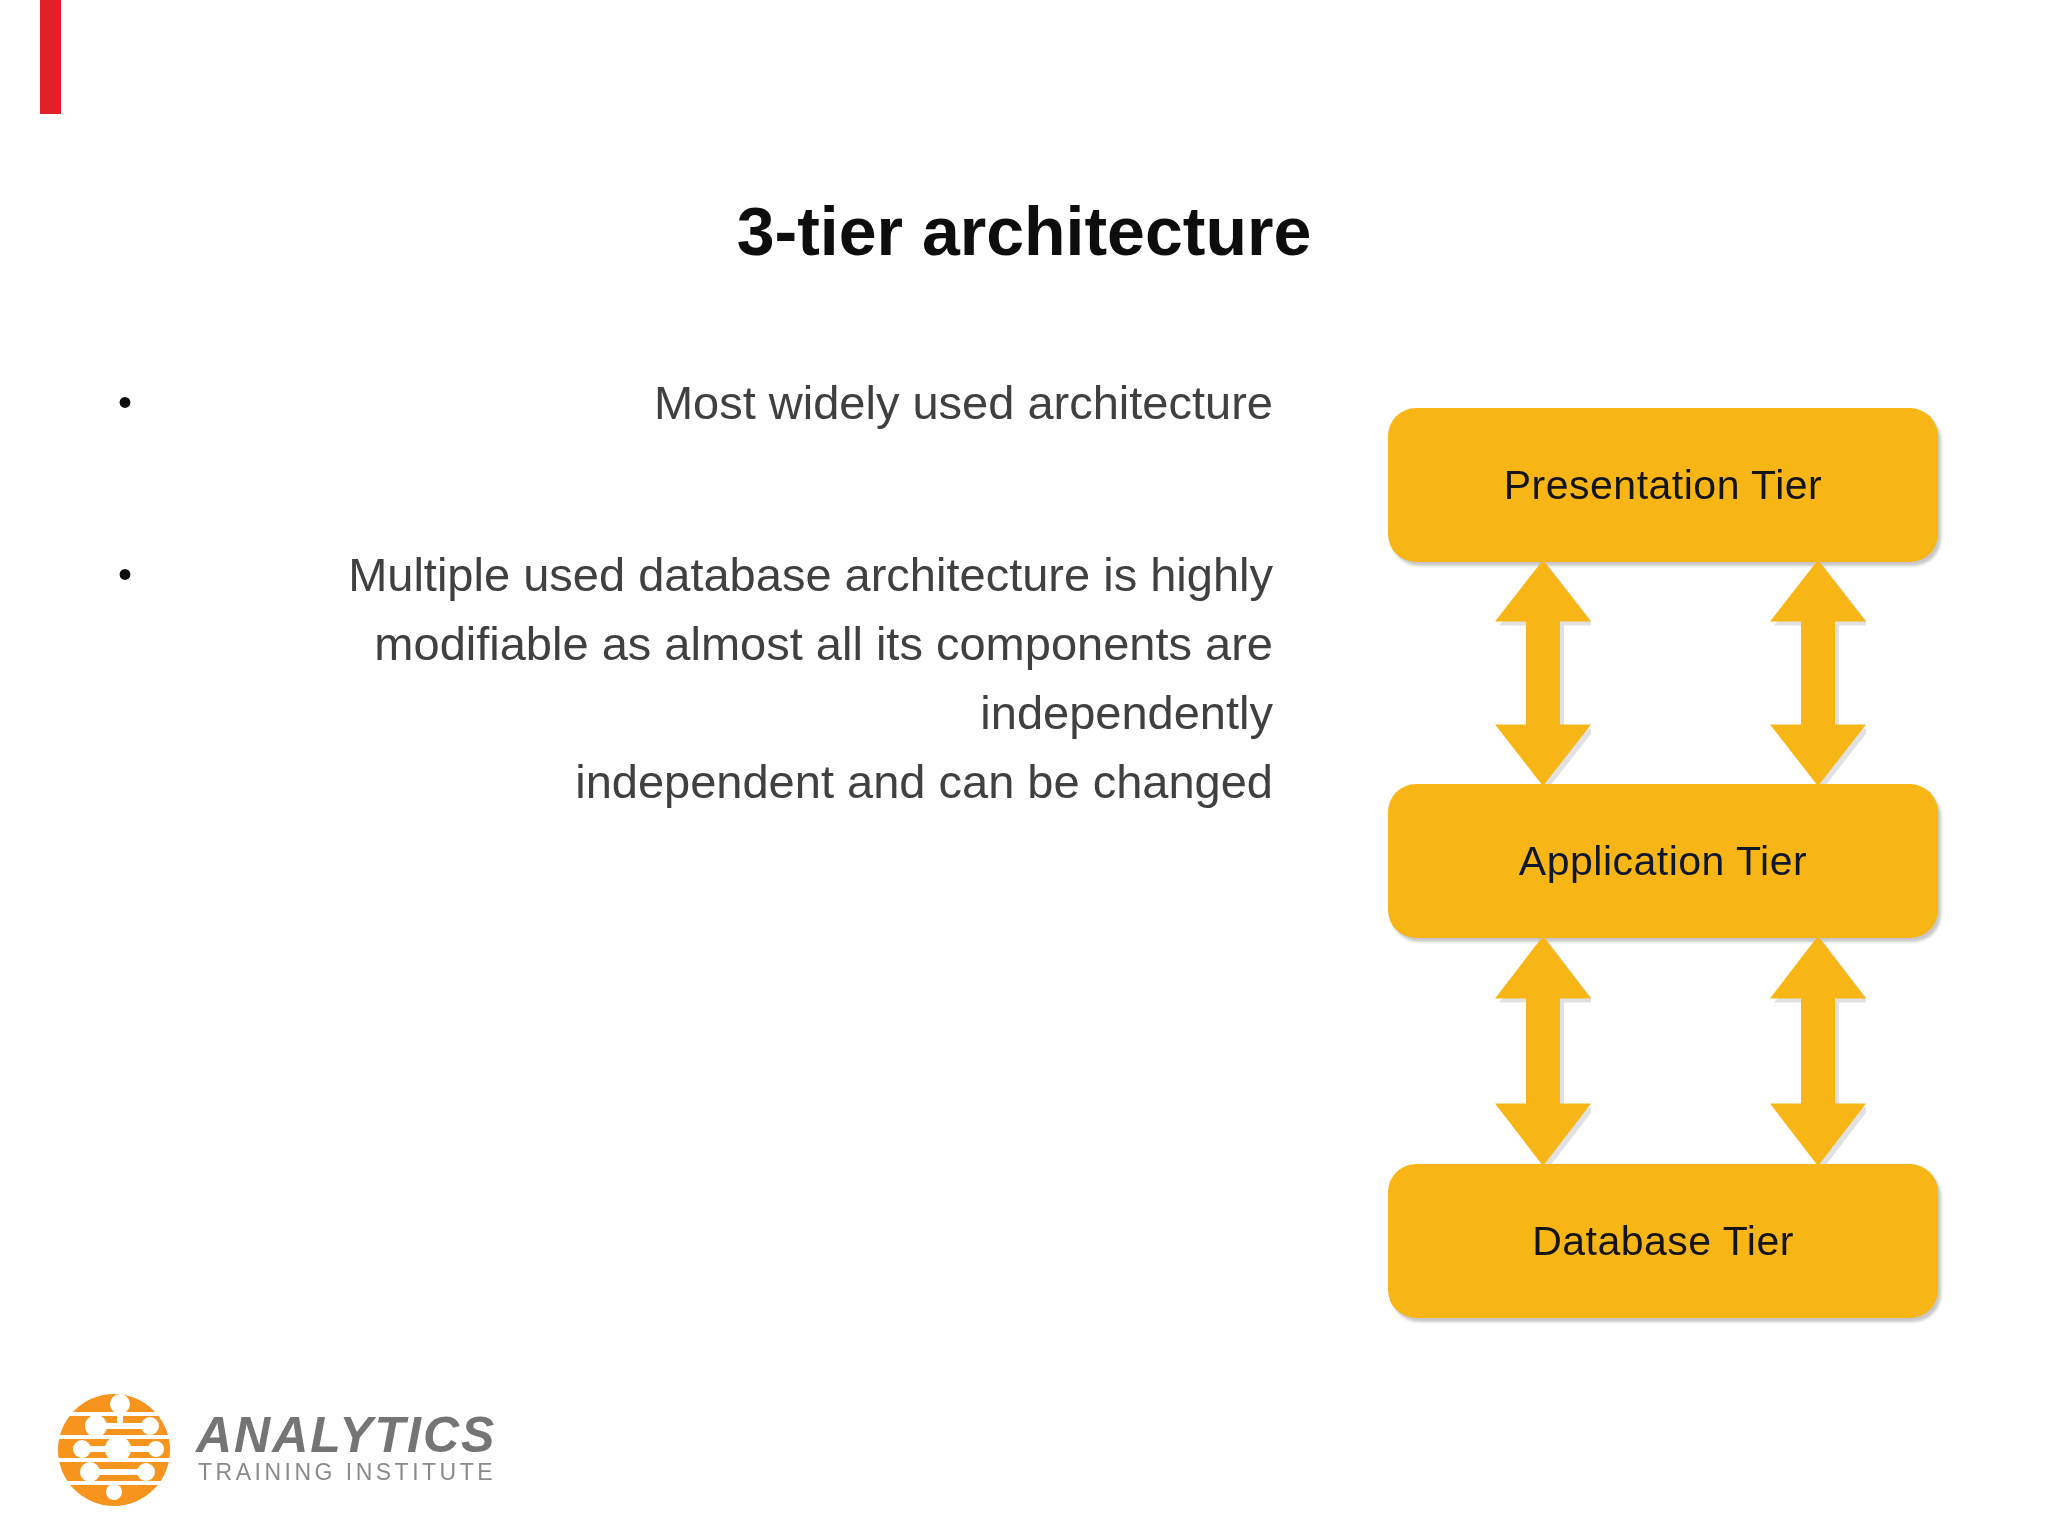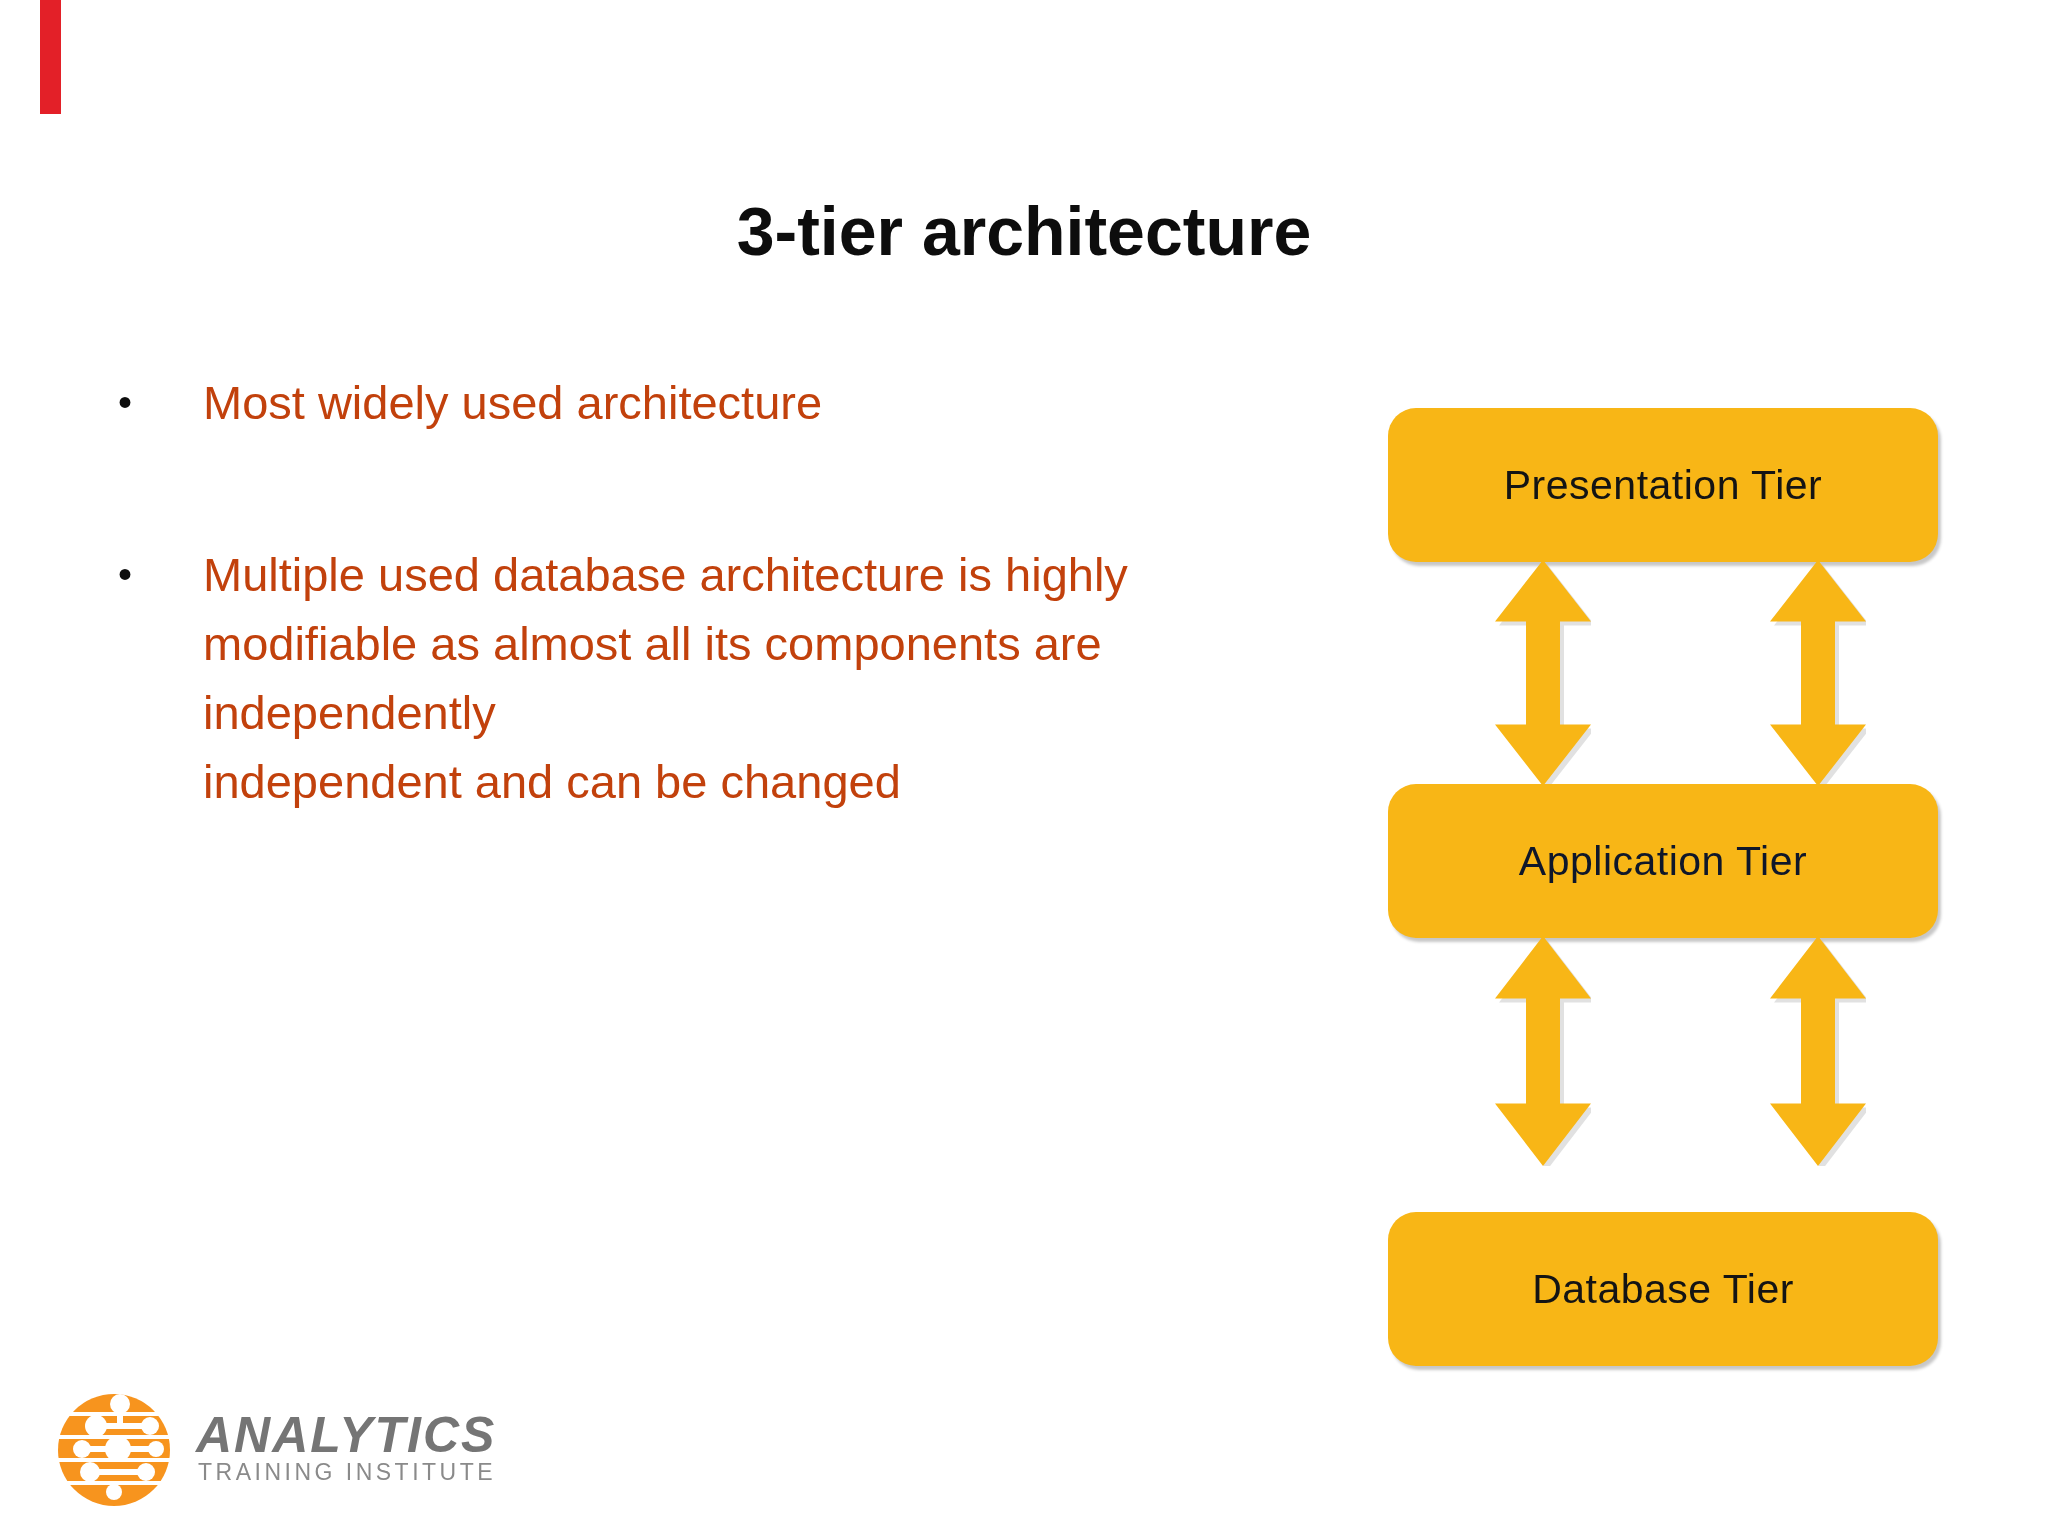--- a/index.html
+++ b/index.html
@@ -21,39 +21,39 @@
     font-size:68px;line-height:1.15;color:#0d0d0d;
     letter-spacing:0px;
   }
   
   .bullet-marker{
     position:absolute;left:118px;width:40px;
     font-size:40px;line-height:69px;color:#0d0d0d;
   }
   .bullet-text{
     position:absolute;left:203px;width:1070px;
-    font-size:47px;line-height:69px;color:#c2410c;
+    font-size:47px;line-height:69px;color:#404040;text-align:right;
   }
   #bullet1-marker{top:368px;}
   #bullet1-text{top:368px;}
   #bullet2-marker{top:540px;}
   #bullet2-text{top:540px;}
   
   .tier-box{
     position:absolute;left:1388px;width:550px;height:154px;
     display:flex;align-items:center;justify-content:center;
     box-shadow:3px 4px 3px rgba(0,0,0,0.22);
     border-radius:28px;
   }
   .tier-label{
     font-size:41px;color:#141414;letter-spacing:0.5px;
   }
   #tier-presentation{top:408px;}
   #tier-application{top:784px;}
-  #tier-database{top:1212px;}
+  #tier-database{top:1164px;}
   .arrow{position:absolute;width:96px;}
   #arrow-top-left{left:1495px;top:560px;height:226px;}
   #arrow-top-right{left:1770px;top:560px;height:226px;}
   #arrow-bottom-left{left:1495px;top:936px;height:230px;}
   #arrow-bottom-right{left:1770px;top:936px;height:230px;}
   
   #logo-icon{position:absolute;left:56px;top:1392px;}
   #logo-brand{
     position:absolute;left:196px;top:1406px;
     font-size:50px;font-weight:bold;letter-spacing:2px;

